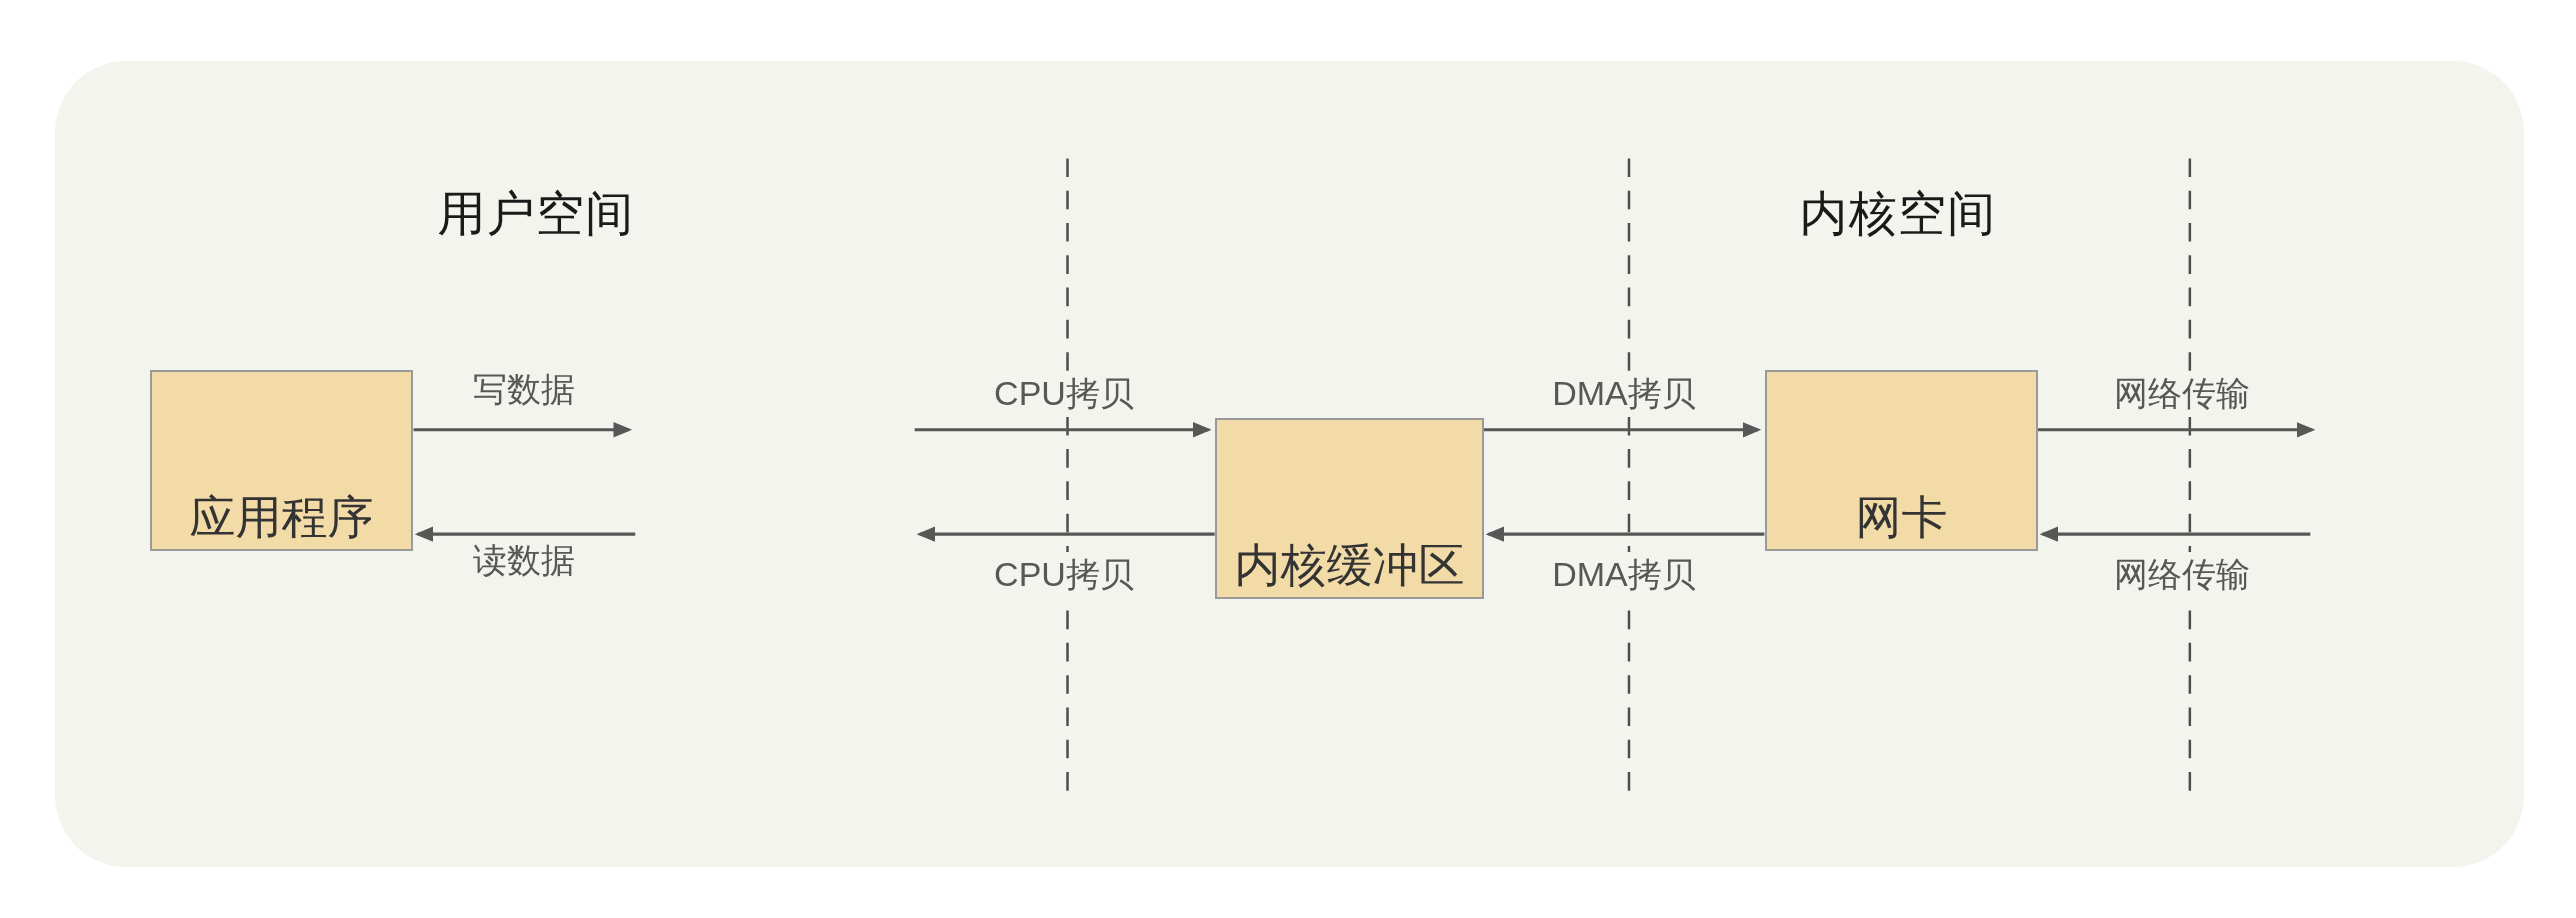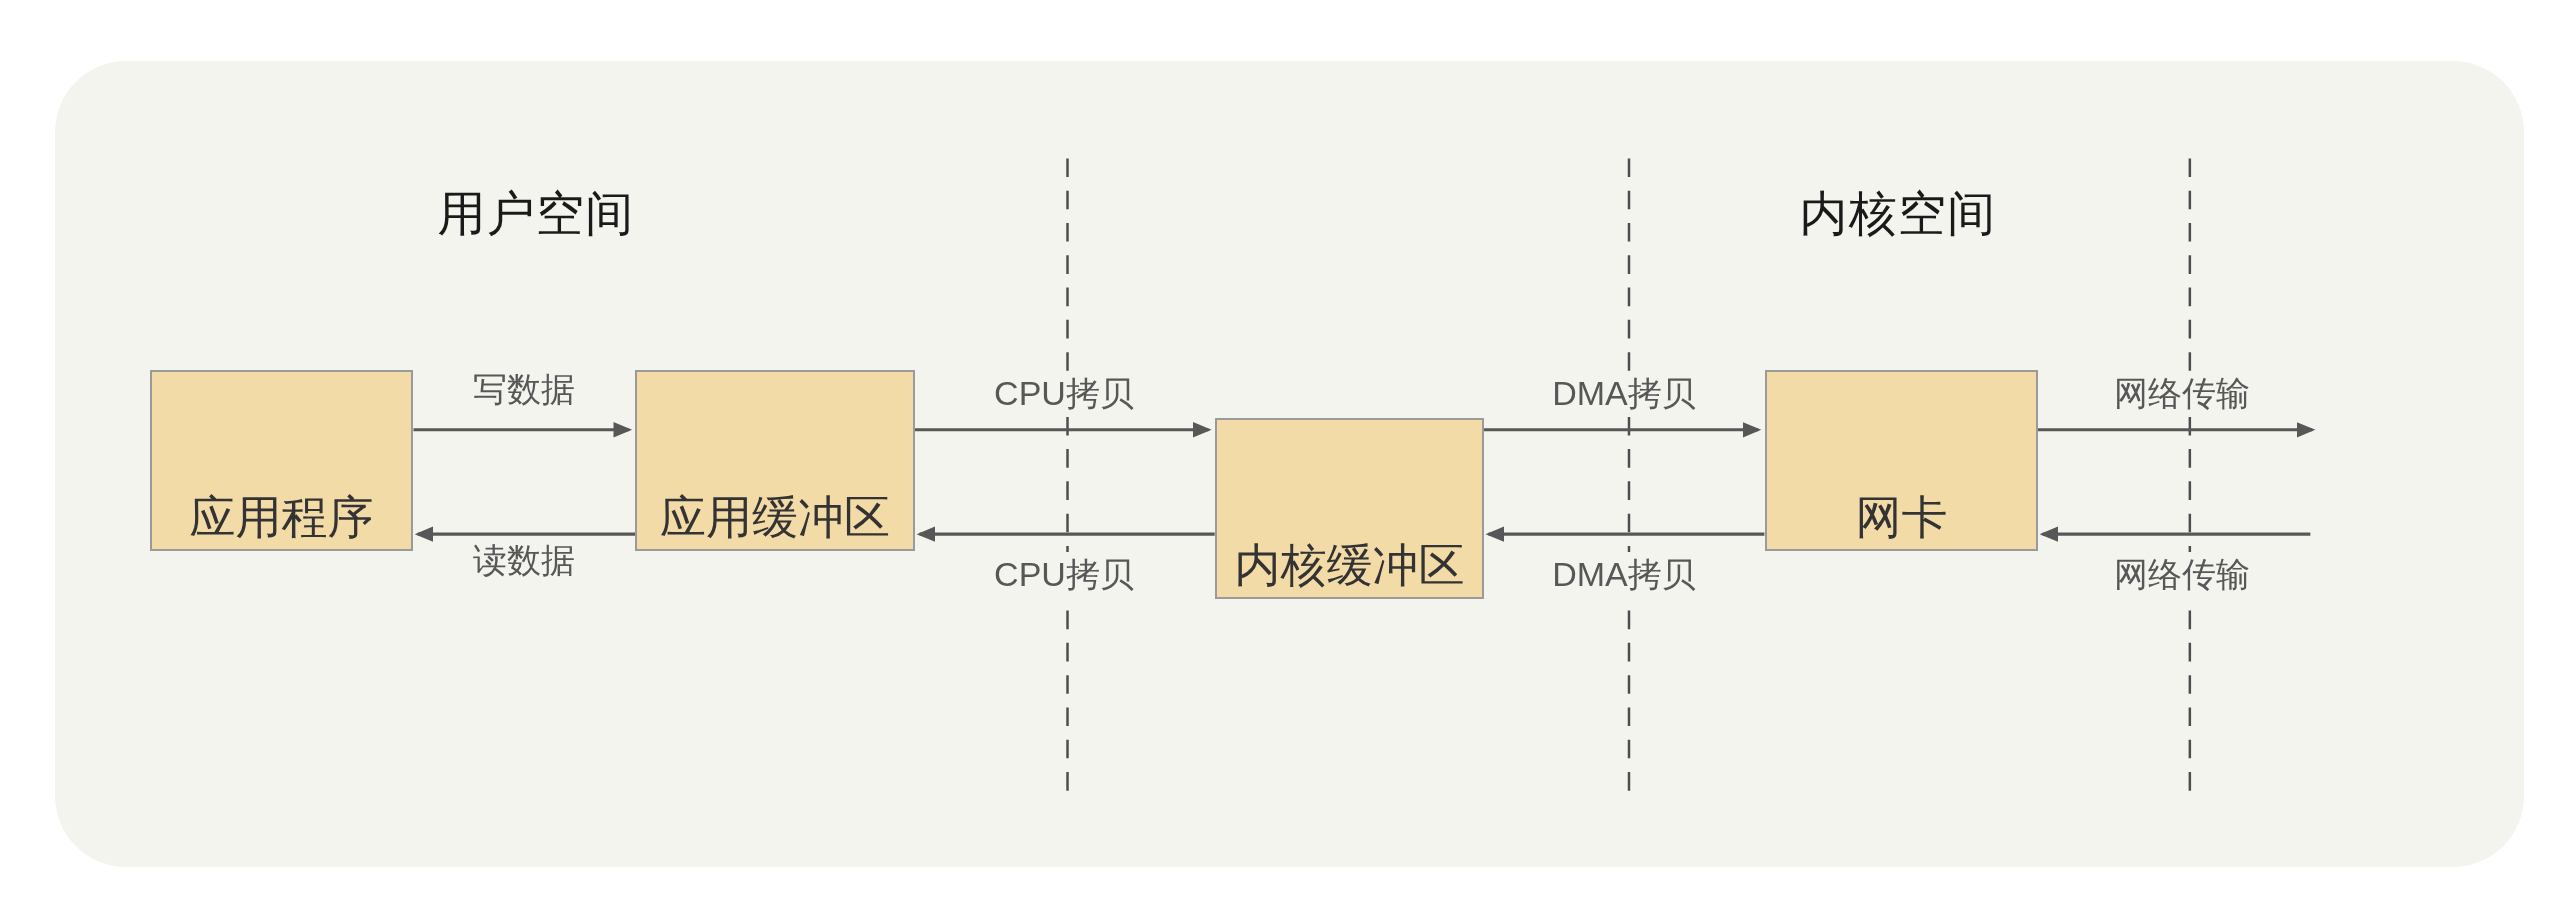--- a/index.html
+++ b/index.html
@@ -95,23 +95,20 @@
     <line x1="2840" y1="860" x2="2396" y2="860" stroke="#575757" stroke-width="5" marker-end="url(#ah)"></line>
     <line x1="3719" y1="860" x2="3288" y2="860" stroke="#575757" stroke-width="5" marker-end="url(#ah)"></line>
   </svg>
 
   <div class="section-label" style="left:536px; top:214px;">用户空间</div>
   <div class="section-label" style="left:1898px; top:214px;">内核空间</div>
 
   <div class="node" style="left:150px; width:263px;">
     <span class="node-label">应用程序</span>
   </div>
-  <div class="node" style="left:635px; width:280px;">
-    <span class="node-label">应用缓冲区</span>
-  </div>
   <div class="node" style="left:1215px; width:269px;margin-top:48px;">
     <span class="node-label">内核缓冲区</span>
   </div>
   <div class="node" style="left:1765px; width:273px;">
     <span class="node-label">网卡</span>
   </div>
 
   <div class="flow-label" style="left:524px; top:390px;">写数据</div>
   <div class="flow-label" style="left:1064px; top:394px;">CPU拷贝</div>
   <div class="flow-label" style="left:1624px; top:394px;">DMA拷贝</div>

